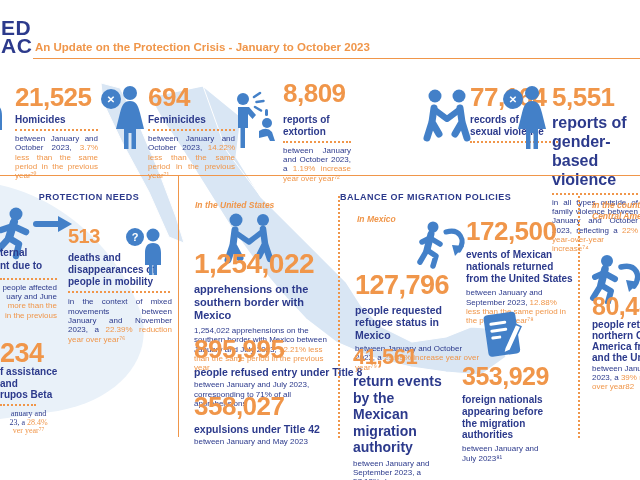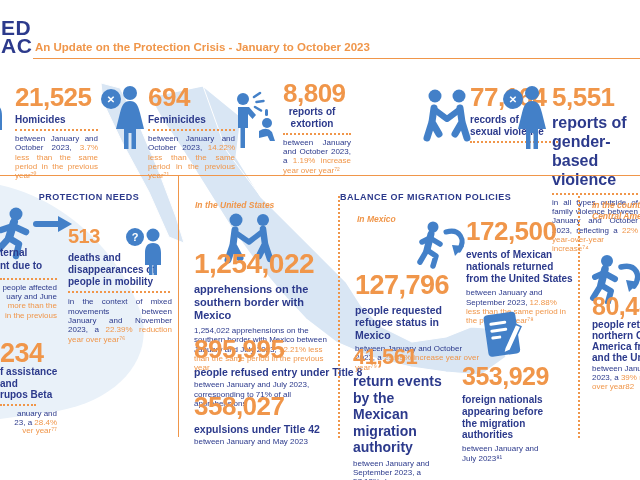--- a/index.html
+++ b/index.html
@@ -76,21 +76,21 @@
   <svg class="abs" style="left:232px;top:90px;width:46px;height:64px;z-index:2;" viewBox="0 0 46 64">
     <circle class="icon-fill" cx="11" cy="9" r="6"></circle>
     <path class="icon-fill" d="M5,17 h12 l7,8 -3.5,4 -4.5,-5 v14 h-3 v20 h-4.5 V38 H6 V17 z"></path>
     <path class="icon-stroke" stroke-width="2.5" d="M22,7 l6,-4 M24.5,12 l7,-1 M23,17 l6,3.5"></path>
     <rect class="icon-fill" x="33" y="19" width="3" height="7" rx="1.5"></rect>
     <circle class="icon-fill" cx="35" cy="33" r="5"></circle>
     <path class="icon-fill" d="M27,41 q8,-5 13,1 l3,9 h-5 l-2.5,-5 -8.5,2 z"></path>
   </svg>
   <div class="abs" style="left:283px;top:80px;z-index:2;">
     <div class="num" style="font-size:26px;">8,809</div>
-    <div class="lbl" style="font-size:10px;margin-top:0;width:58px;text-align:center;">reports of extortion</div>
+    <div class="lbl" style="font-size:10px;margin-top:8px;width:58px;">reports of extortion</div>
     <div class="dotline" style="width:68px;margin-top:3px;"></div>
     <div class="body-txt" style="width:68px;margin-top:3px;"><span class="c-navy">between January and October 2023, a </span><span class="c-orange">1.19% increase year over year⁷²</span></div>
   </div>
 
   <svg class="abs" style="left:422px;top:88px;width:50px;height:60px;z-index:2;" viewBox="0 0 50 60">
     <circle class="icon-fill" cx="13" cy="8" r="6.5"></circle>
     <circle class="icon-fill" cx="37" cy="8" r="6.5"></circle>
     <path class="icon-stroke" stroke-width="7" d="M12,20 L10,34 M10,34 L5,50 M10,34 L17,46"></path>
     <path class="icon-stroke" stroke-width="7" d="M38,20 L40,34 M40,34 L45,50 M40,34 L33,46"></path>
     <path class="icon-stroke" stroke-width="6" d="M13,22 L25,31 L37,22"></path>
@@ -151,21 +151,21 @@
     <path class="icon-fill" d="M12,15 c-6,0 -8,4 -8,10 v12 h4 v10 h3.5 V37 h1 v10 h3.5 V37 h4 V25 c0,-6 -2,-10 -8,-10 z"></path>
   </svg>
 
   <div class="abs num" style="left:0;top:340px;font-size:27px;z-index:2;">234</div>
   <div class="abs lbl frag" style="left:0;top:366px;font-size:10px;line-height:11.5px;z-index:2;">
       <div><span>f assistance</span></div>
       <div><span>and</span></div>
       <div><span>rupos Beta</span></div>
     </div>
   <div class="abs dotline" style="left:0;top:404px;width:36px;z-index:2;"></div>
-  <div class="abs body-txt frag" style="left:0;top:410px;width:57px;text-align:right;line-height:8.6px;z-index:2;">
+  <div class="abs body-txt frag" style="left:0;top:410px;width:57px;text-align:center;line-height:8.6px;z-index:2;font-family:Liberation Serif, serif;">
       <div><span class="c-navy">anuary and</span></div>
       <div><span class="c-navy">23, a </span><span class="c-orange">28.4%</span></div>
       <div><span class="c-orange">ver year⁷⁷</span></div>
     </div>
 
   <div class="abs region" style="left:195px;top:200px;z-index:2;">In the United States</div>
   <svg class="abs" style="left:222px;top:211px;width:54px;height:54px;z-index:2;" viewBox="0 0 54 54">
     <circle class="icon-fill" cx="14" cy="9" r="6.5"></circle>
     <circle class="icon-fill" cx="41" cy="9" r="6"></circle>
     <path class="icon-stroke" stroke-width="7" d="M13,19 L11,34 M11,34 L6,49 M11,34 L18,47"></path>

